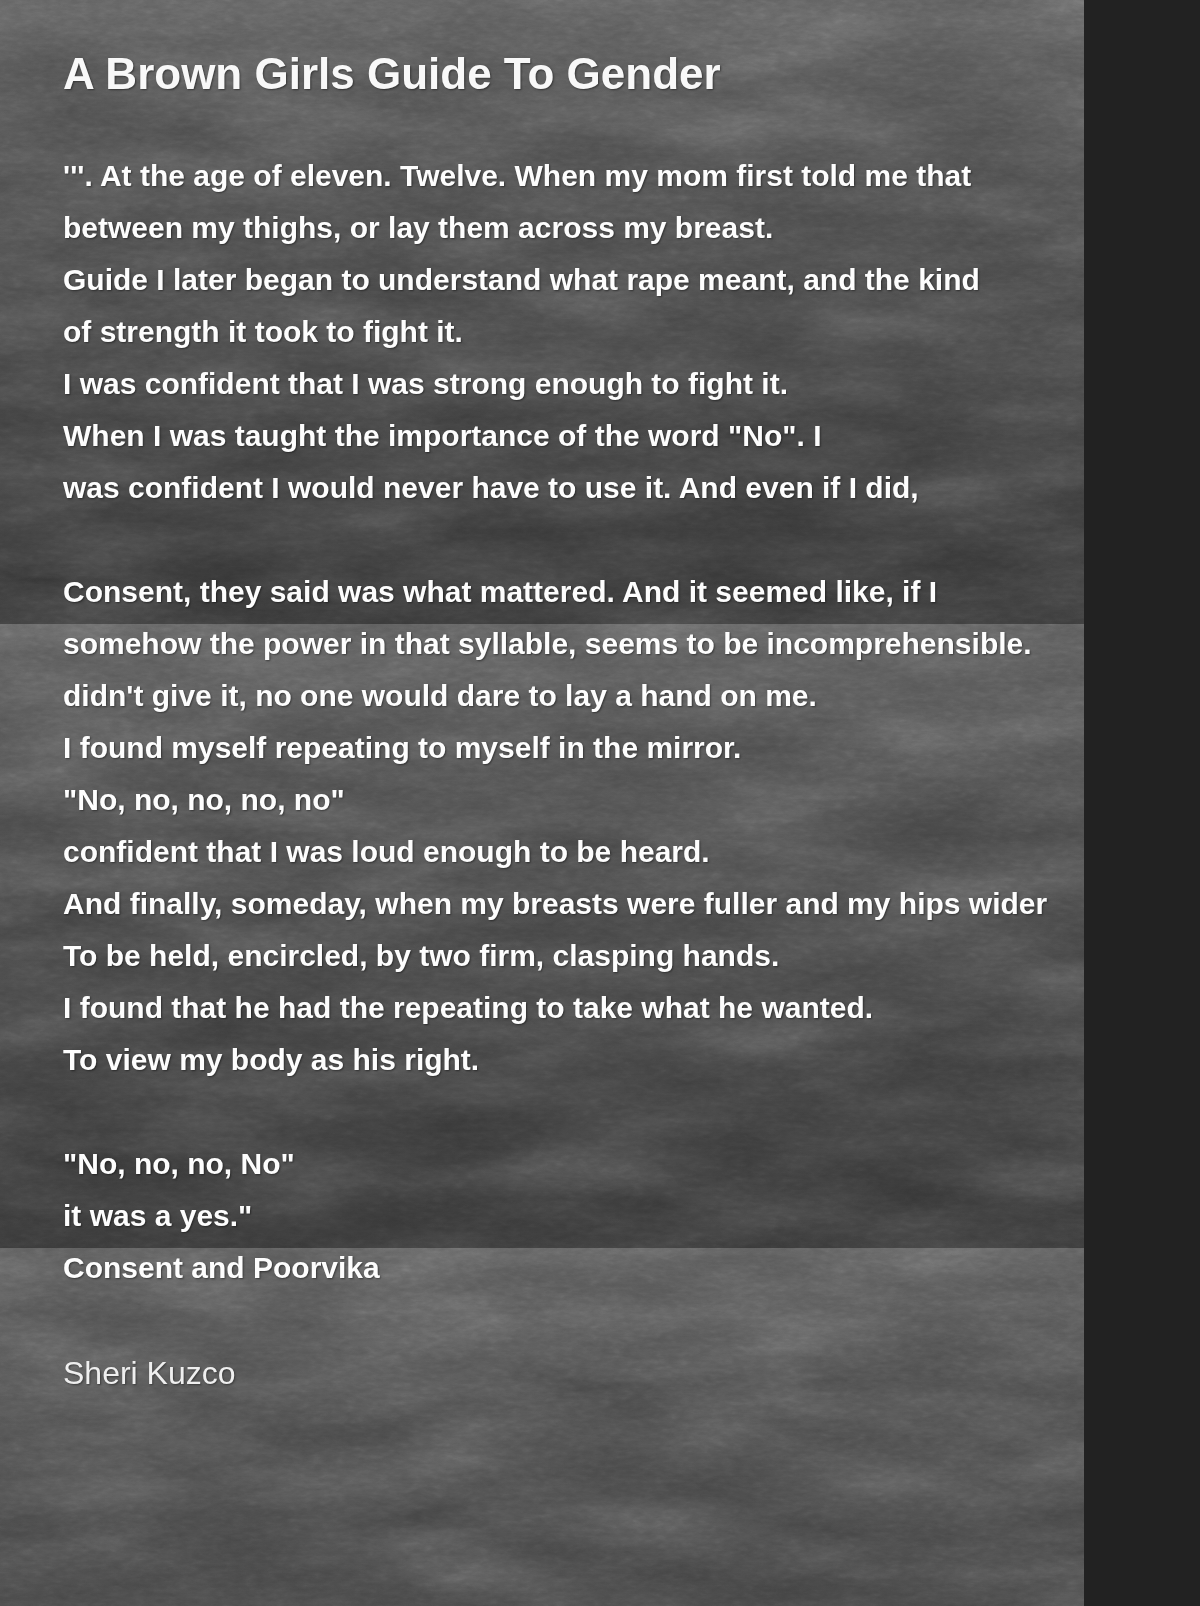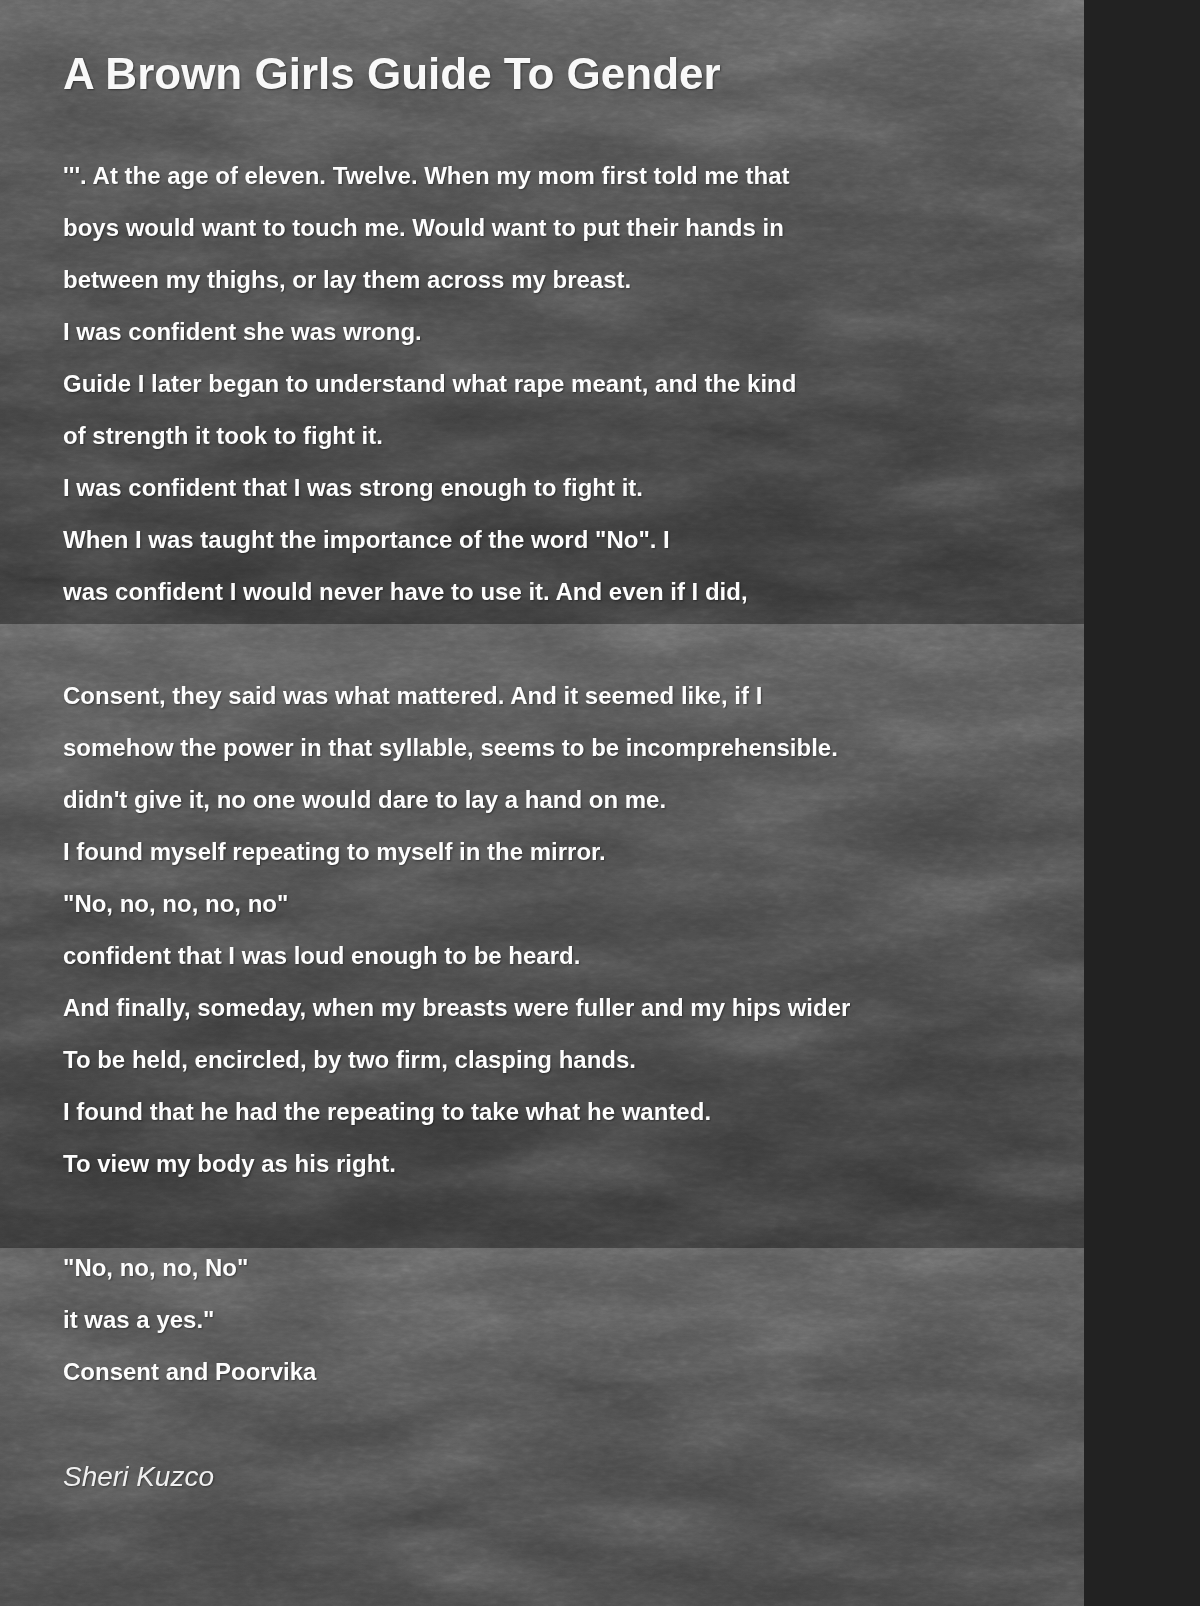--- a/index.html
+++ b/index.html
@@ -51,31 +51,30 @@
     line-height: 52px;
     color: #f8f8f8;
     letter-spacing: 0px;
     text-shadow: 1px 1px 2px rgba(0,0,0,0.45);
   }
   .stanza { margin: 0; }
   .stanza-1 { margin-top: 50px; }
   .stanza-gap { margin-top: 52px; }
   .line {
     margin: 0;
-    font-size: 24px;
+    font-size: 30px;
     font-weight: bold;
     line-height: 52px;
     white-space: nowrap;
     color: #fdfdfd;
     text-shadow: 1px 1px 2px rgba(0,0,0,0.45);
   }
   .author {
     margin: 53px 0 0 0;
-    font-size: 28px;
-    font-style: italic;
+    font-size: 32px;
     font-weight: normal;
     line-height: 52px;
     color: #efefef;
     text-shadow: 1px 1px 2px rgba(0,0,0,0.4);
   }
 </style>
 </head>
 <body>
 
 <div class="page">
@@ -97,23 +96,21 @@
     </filter>
     <rect width="1200" height="1606" filter="url(#grain)"></rect>
   </svg>
 
   <div class="poem">
 
     <h1 class="title">A Brown Girls Guide To Gender</h1>
 
     <div class="stanza stanza-1">
       <p class="line">'''. At the age of eleven. Twelve. When my mom first told me that</p>
-      <p class="line">boys would want to touch me. Would want to put their hands in</p>
       <p class="line">between my thighs, or lay them across my breast.</p>
-      <p class="line">I was confident she was wrong.</p>
       <p class="line">Guide I later began to understand what rape meant, and the kind</p>
       <p class="line">of strength it took to fight it.</p>
       <p class="line">I was confident that I was strong enough to fight it.</p>
       <p class="line">When I was taught the importance of the word "No". I</p>
       <p class="line">was confident I would never have to use it. And even if I did,</p>
     </div>
 
     <div class="stanza stanza-gap">
       <p class="line">Consent, they said was what mattered. And it seemed like, if I</p>
       <p class="line">somehow the power in that syllable, seems to be incomprehensible.</p>

